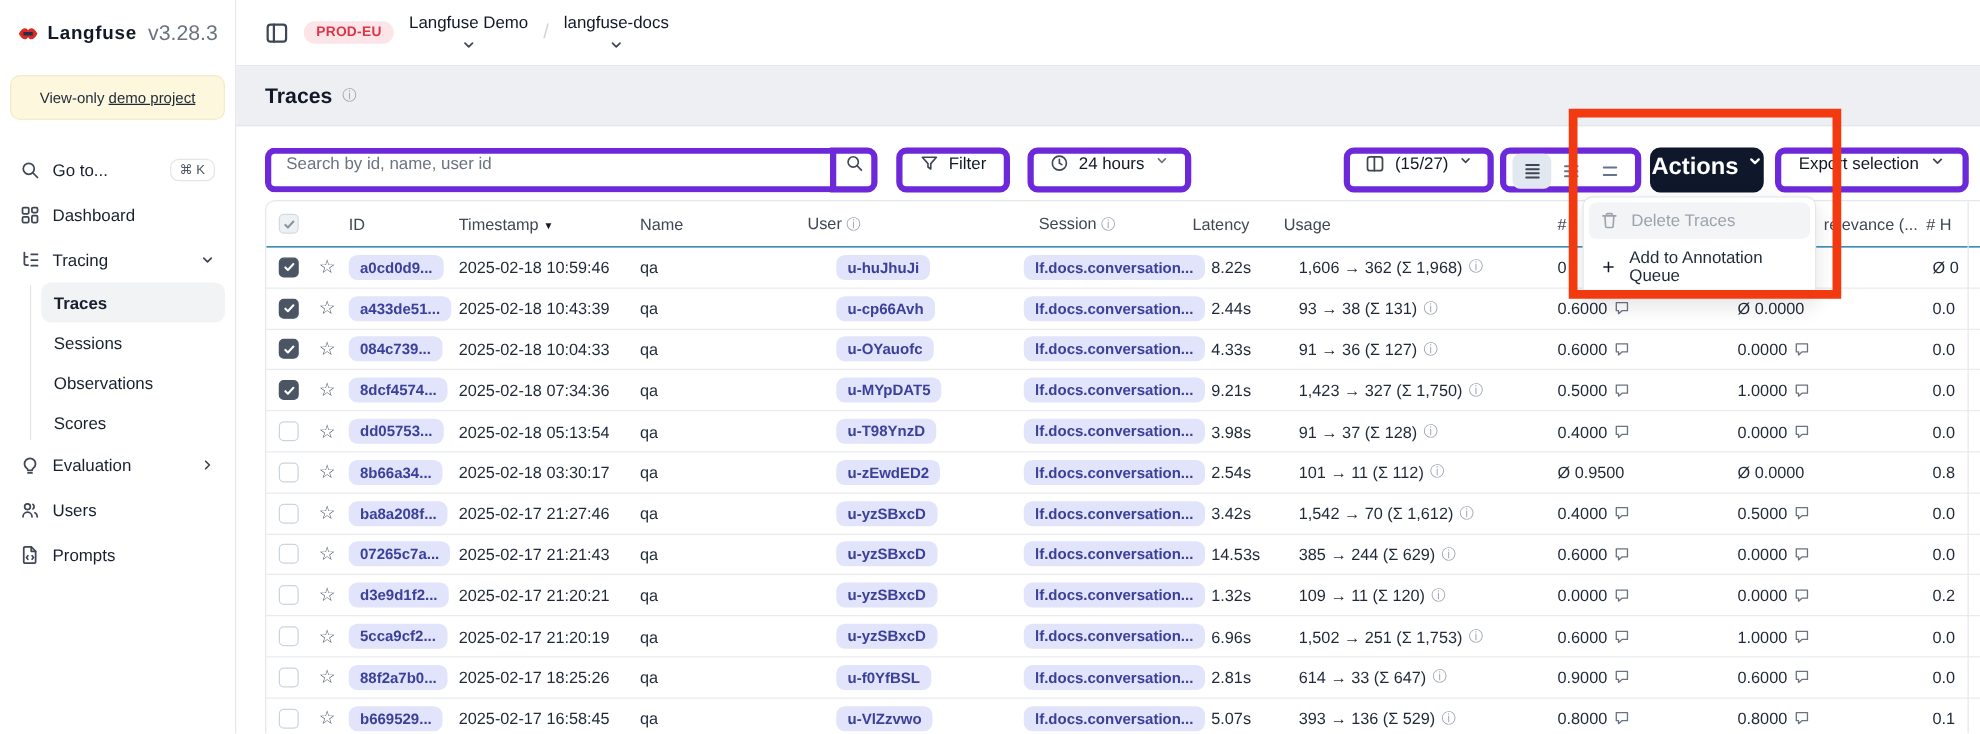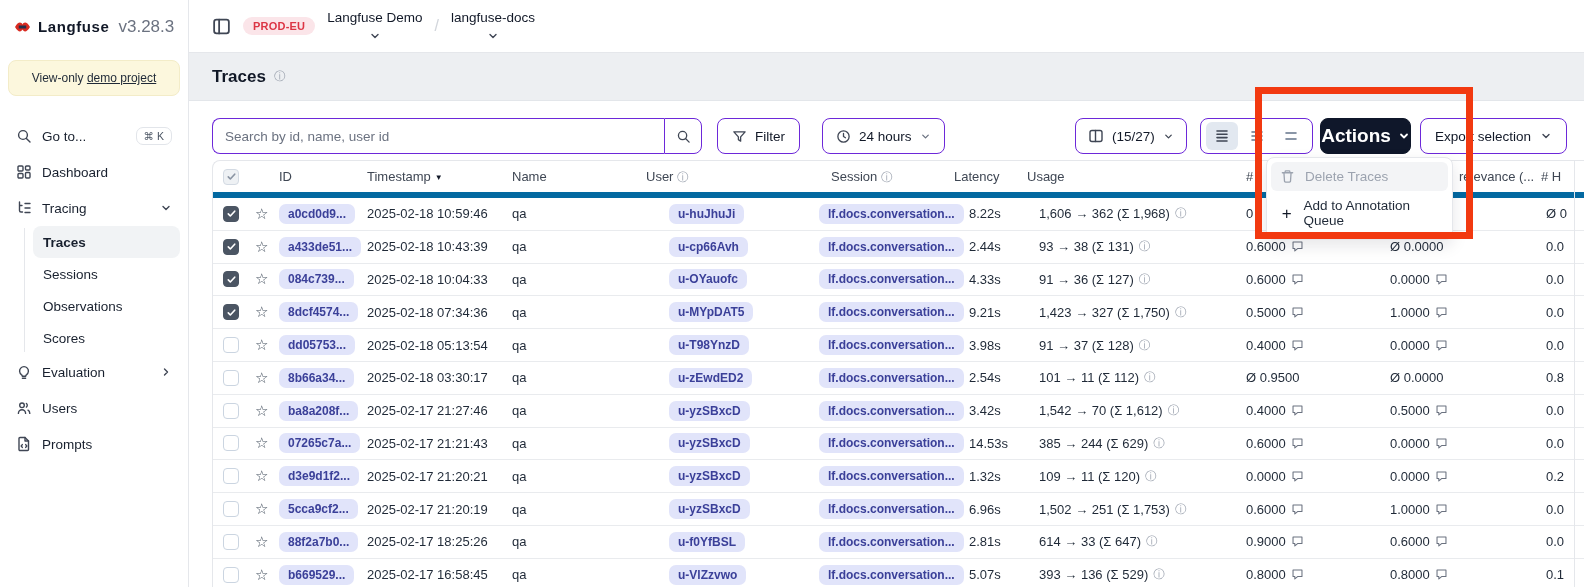--- a/index.html
+++ b/index.html
@@ -32,38 +32,38 @@
   .main { position:absolute; left:189px; top:0; right:0; height:496px; }
   .topbar { position:absolute; left:0; right:0; top:0; height:53px; background:#fff; border-bottom:1px solid #e5e7eb; display:flex; align-items:center; padding-left:23px; gap:12px; }
   .env-badge { background:#fbe5e9; color:#dc3545; font-size:11px; font-weight:600; letter-spacing:.02em; padding:3px 10px; border-radius:10px; }
   .crumb { font-size:13.5px; color:#111827; display:flex; align-items:center; gap:5px; cursor:pointer;flex-direction:column; }
   .slash { color:#d1d5db; font-size:16px; }
   .titleband { position:absolute; left:0; right:0; top:53px; height:48px; background:#edeff2; border-bottom:1px solid #e3e6ea; display:flex; align-items:center; padding-left:23px; gap:8px; }
   .page-title { font-size:17px; font-weight:bold; color:#111827; }
   .info { color:#9ca3af; font-size:11.5px; }
 
   
-  .tool { position:absolute; top:118px; height:36px; display:flex; align-items:center; background:#fff; border:1px solid #6d28d9; border-radius:8px; font-size:13.5px; color:#111827; cursor:pointer; }
+  .tool { position:absolute; top:118px; height:36px; display:flex; align-items:flex-start; background:#fff; border:5px solid #6d28d9; border-radius:8px; font-size:13.5px; color:#111827; cursor:pointer; }
   .search-wrap { left:23px; width:452px; border-radius:8px 0 0 8px; border-right:none; cursor:text; }
   .search-wrap input { border:none; outline:none; width:100%; padding:0 12px; font-size:13.5px; font-family:inherit; color:#111827; background:transparent; }
   .search-wrap input::placeholder { color:#6b7280; }
   .search-btn { left:475px; width:38px; justify-content:center; border-radius:0 8px 8px 0; }
   .filter-btn { left:528px; padding:0 14px; gap:8px; }
   .time-btn { left:633px; padding:0 13px; gap:8px; }
   .cols-btn { left:886px; padding:0 12px; gap:8px; }
   .density-group { left:1011px; width:113px; justify-content:space-between; padding:0 5px; }
   .density { width:32px; height:28px; display:flex; align-items:center; justify-content:center; border-radius:6px; }
   .density.selected { background:#e2e8f0; }
   .actions-btn { left:1131px; width:91px; justify-content:center; gap:7px; background:#0f172a; border-color:#0f172a; color:#fff; font-weight:600; font-size:19px; }
   .export-btn { left:1231px; padding:0 14px; gap:9px; font-weight:500; }
 
   
   .table { position:absolute; left:23px; top:160px; width:1372px; height:427px; border:1px solid #e5e7eb; border-right:none; border-bottom:none; border-radius:8px 0 0 0; background:#fff; overflow:hidden; }
   .trow { display:flex; align-items:center; height:32.8px; border-bottom:1px solid #e9ebee; }
-  .thead { height:37px; color:#3f4754; border-bottom:6px solid #0369a1; }
+  .thead { height:37px; color:#3f4754; border-bottom:1px solid #0369a1; }
   .c { flex:none; white-space:nowrap; overflow:visible; }
   .c-cb   { width:36px; padding-left:10px; }
   .c-star { width:30px; padding-left:6px; }
   .c-id   { width:88px; }
   .c-ts   { width:145px; }
   .c-name { width:130px; }
   .c-user { width:177px; }
   .c-sess { width:135px; }
   .c-lat  { width:71px; }
   .c-use  { width:216px; }

